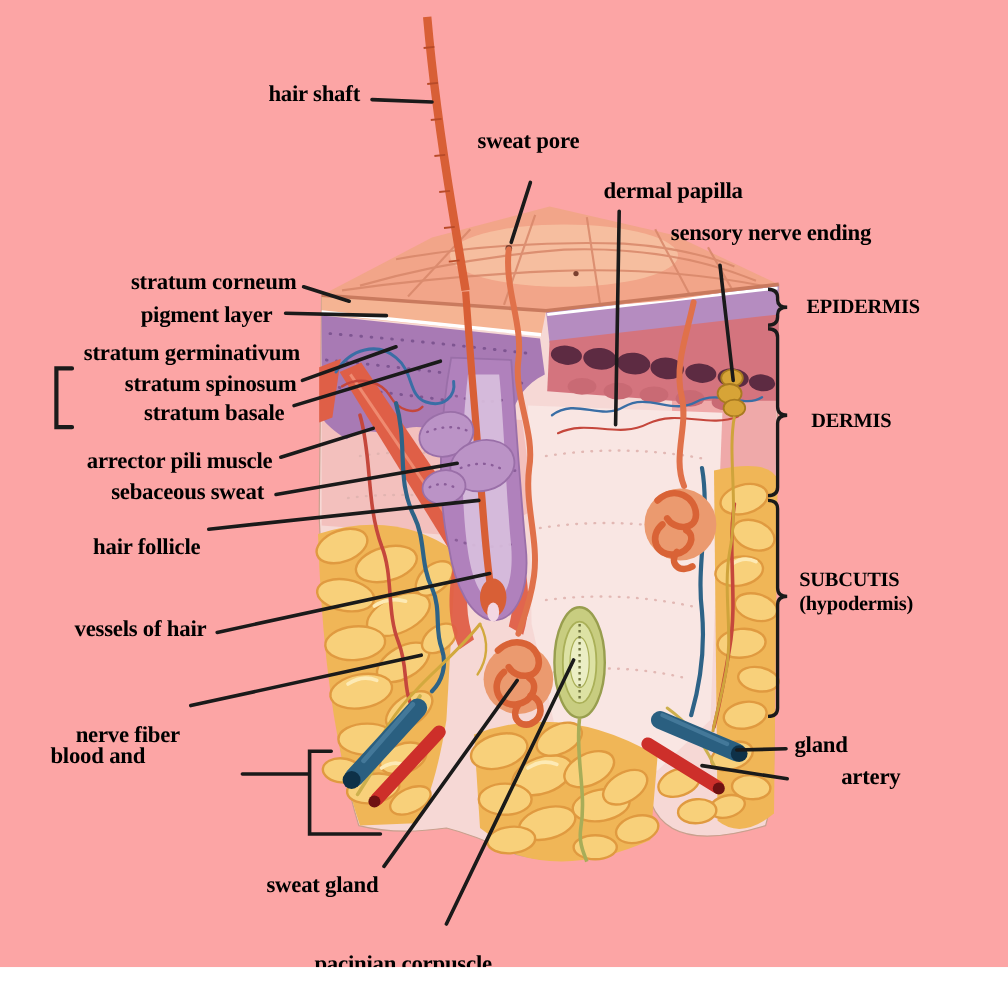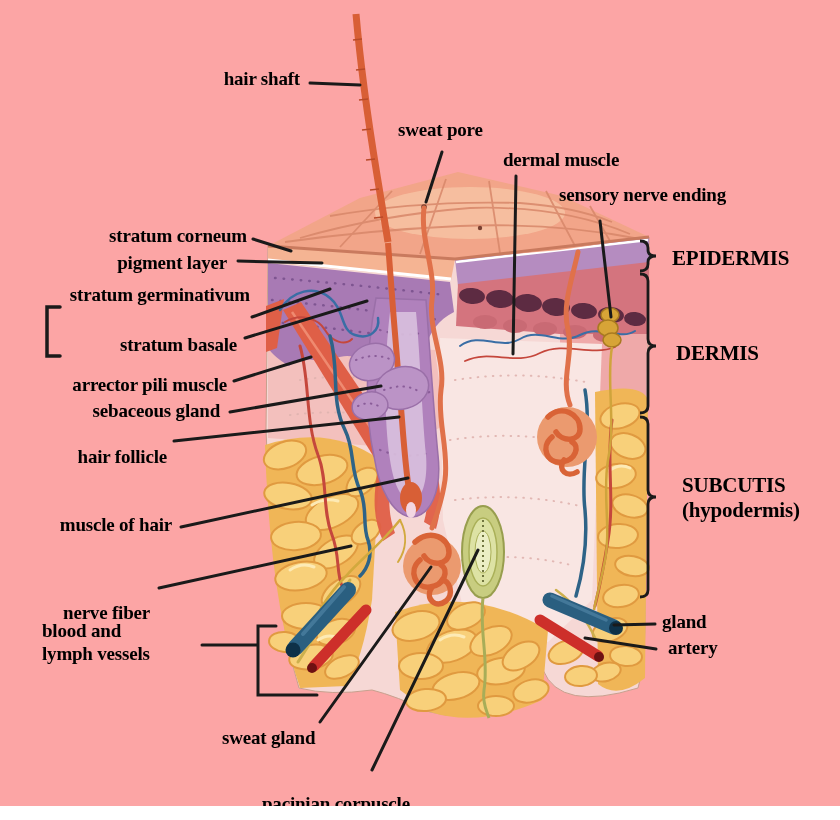--- a/index.html
+++ b/index.html
@@ -5,47 +5,47 @@
   html,body{margin:0;padding:0;background:#ffffff;}
   #stage{
     position:relative;width:840px;height:806px;background:#fca5a5;overflow:hidden;
     font-family:Liberation Serif, serif;
   }
   #stage svg{position:absolute;left:0;top:0;}
   .lbl{
     position:absolute;font-weight:bold;font-size:19px;line-height:1.2;color:#000;
     white-space:nowrap;letter-spacing:-0.2px;
   }
-  .lbl.caps{font-size:21px;}
+  .lbl.caps{font-size:17px;}
   
   #lbl-hair-shaft{right:540px;top:68px;}
   #lbl-stratum-corneum{right:593px;top:225px;}
   #lbl-pigment-layer{right:613px;top:252px;}
   #lbl-stratum-germinativum{right:590px;top:284px;}
   #lbl-stratum-spinosum{right:593px;top:310px;}
   #lbl-stratum-basale{right:603px;top:334px;}
   #lbl-arrector-pili-muscle{right:613px;top:374px;}
   #lbl-sebaceous-gland{right:620px;top:400px;}
   #lbl-hair-follicle{right:673px;top:446px;}
   #lbl-papilla-of-hair{right:668px;top:514px;}
   #lbl-nerve-fiber{right:690px;top:578px;margin-top:24px;}
   #lbl-blood-lymph{left:42px;top:620px;}
   
-  #lbl-sweat-pore{left:398px;top:119px;}
+  #lbl-sweat-pore{left:398px;top:107px;}
   #lbl-dermal-papilla{left:503px;top:149px;}
   #lbl-sensory-nerve-ending{left:559px;top:184px;}
   
   #lbl-sweat-gland{left:222px;top:727px;}
   #lbl-pacinian-corpuscle{left:262px;top:793px;text-align:right;}
   
   #lbl-epidermis{left:672px;top:246px;}
   #lbl-dermis{left:676px;top:341px;}
-  #lbl-subcutis{left:666px;top:473px;margin-left:16px;}
+  #lbl-subcutis{left:666px;top:473px;}
   #lbl-vein{left:662px;top:611px;}
-  #lbl-artery{left:668px;top:637px;text-align:right;}
+  #lbl-artery{left:701px;top:637px;text-align:right;}
 </style>
 </head>
 <body>
 
 <div id="stage">
 
 <svg width="840" height="820" viewBox="0 0 840 820">
 
   <g>
     <path d="M268,246 L455,259 L649,237 L645,600 Q646,660 638,688 Q560,712 543,670 Q500,730 430,712 Q396,696 372,690 Q330,696 299,688 Q272,600 266,430 Z" fill="#f6d8d5" stroke="#c8a08e" stroke-width="1"></path>
@@ -311,34 +311,34 @@
 
   <g stroke="#1a1a1a" stroke-width="2.8" fill="none">
     <path d="M640,241 Q648,241 648,248 L648,250 Q648,256 656,256 Q648,256 648,262 L648,264 Q648,271 640,271"></path>
     <path d="M640,274 Q648,274 648,281 L648,339 Q648,346 656,346 Q648,346 648,353 L648,406 Q648,413 640,413"></path>
     <path d="M640,417 Q648,417 648,424 L648,490 Q648,497 656,497 Q648,497 648,504 L648,590 Q648,597 640,597"></path>
   </g>
 </svg>
 
   <div class="lbl" id="lbl-hair-shaft">hair shaft</div>
   <div class="lbl" id="lbl-sweat-pore">sweat pore</div>
-  <div class="lbl" id="lbl-dermal-papilla">dermal muscle</div>
+  <div class="lbl" id="lbl-dermal-papilla">dermal papilla</div>
   <div class="lbl" id="lbl-sensory-nerve-ending">sensory nerve ending</div>
   <div class="lbl" id="lbl-pigment-layer">pigment layer</div>
   <div class="lbl" id="lbl-stratum-corneum">stratum corneum</div>
   <div class="lbl" id="lbl-stratum-germinativum">stratum germinativum</div>
+  <div class="lbl" id="lbl-stratum-spinosum">stratum spinosum</div>
   <div class="lbl" id="lbl-stratum-basale">stratum basale</div>
   <div class="lbl" id="lbl-arrector-pili-muscle">arrector pili muscle</div>
-  <div class="lbl" id="lbl-sebaceous-gland">sebaceous gland</div>
+  <div class="lbl" id="lbl-sebaceous-gland">sebaceous sweat</div>
   <div class="lbl" id="lbl-hair-follicle">hair follicle</div>
-  <div class="lbl" id="lbl-papilla-of-hair">muscle of hair</div>
+  <div class="lbl" id="lbl-papilla-of-hair">vessels of hair</div>
   <div class="lbl" id="lbl-nerve-fiber">nerve fiber</div>
   <div class="lbl" id="lbl-blood-lymph">
     <div>blood and</div>
-    <div>lymph vessels</div>
   </div>
   <div class="lbl" id="lbl-sweat-gland">sweat gland</div>
   <div class="lbl" id="lbl-pacinian-corpuscle">pacinian corpuscle</div>
   <div class="lbl caps" id="lbl-epidermis">EPIDERMIS</div>
   <div class="lbl caps" id="lbl-dermis">DERMIS</div>
   <div class="lbl caps" id="lbl-subcutis">
     <div>SUBCUTIS</div>
     <div>(hypodermis)</div>
   </div>
   <div class="lbl" id="lbl-vein">gland</div>

